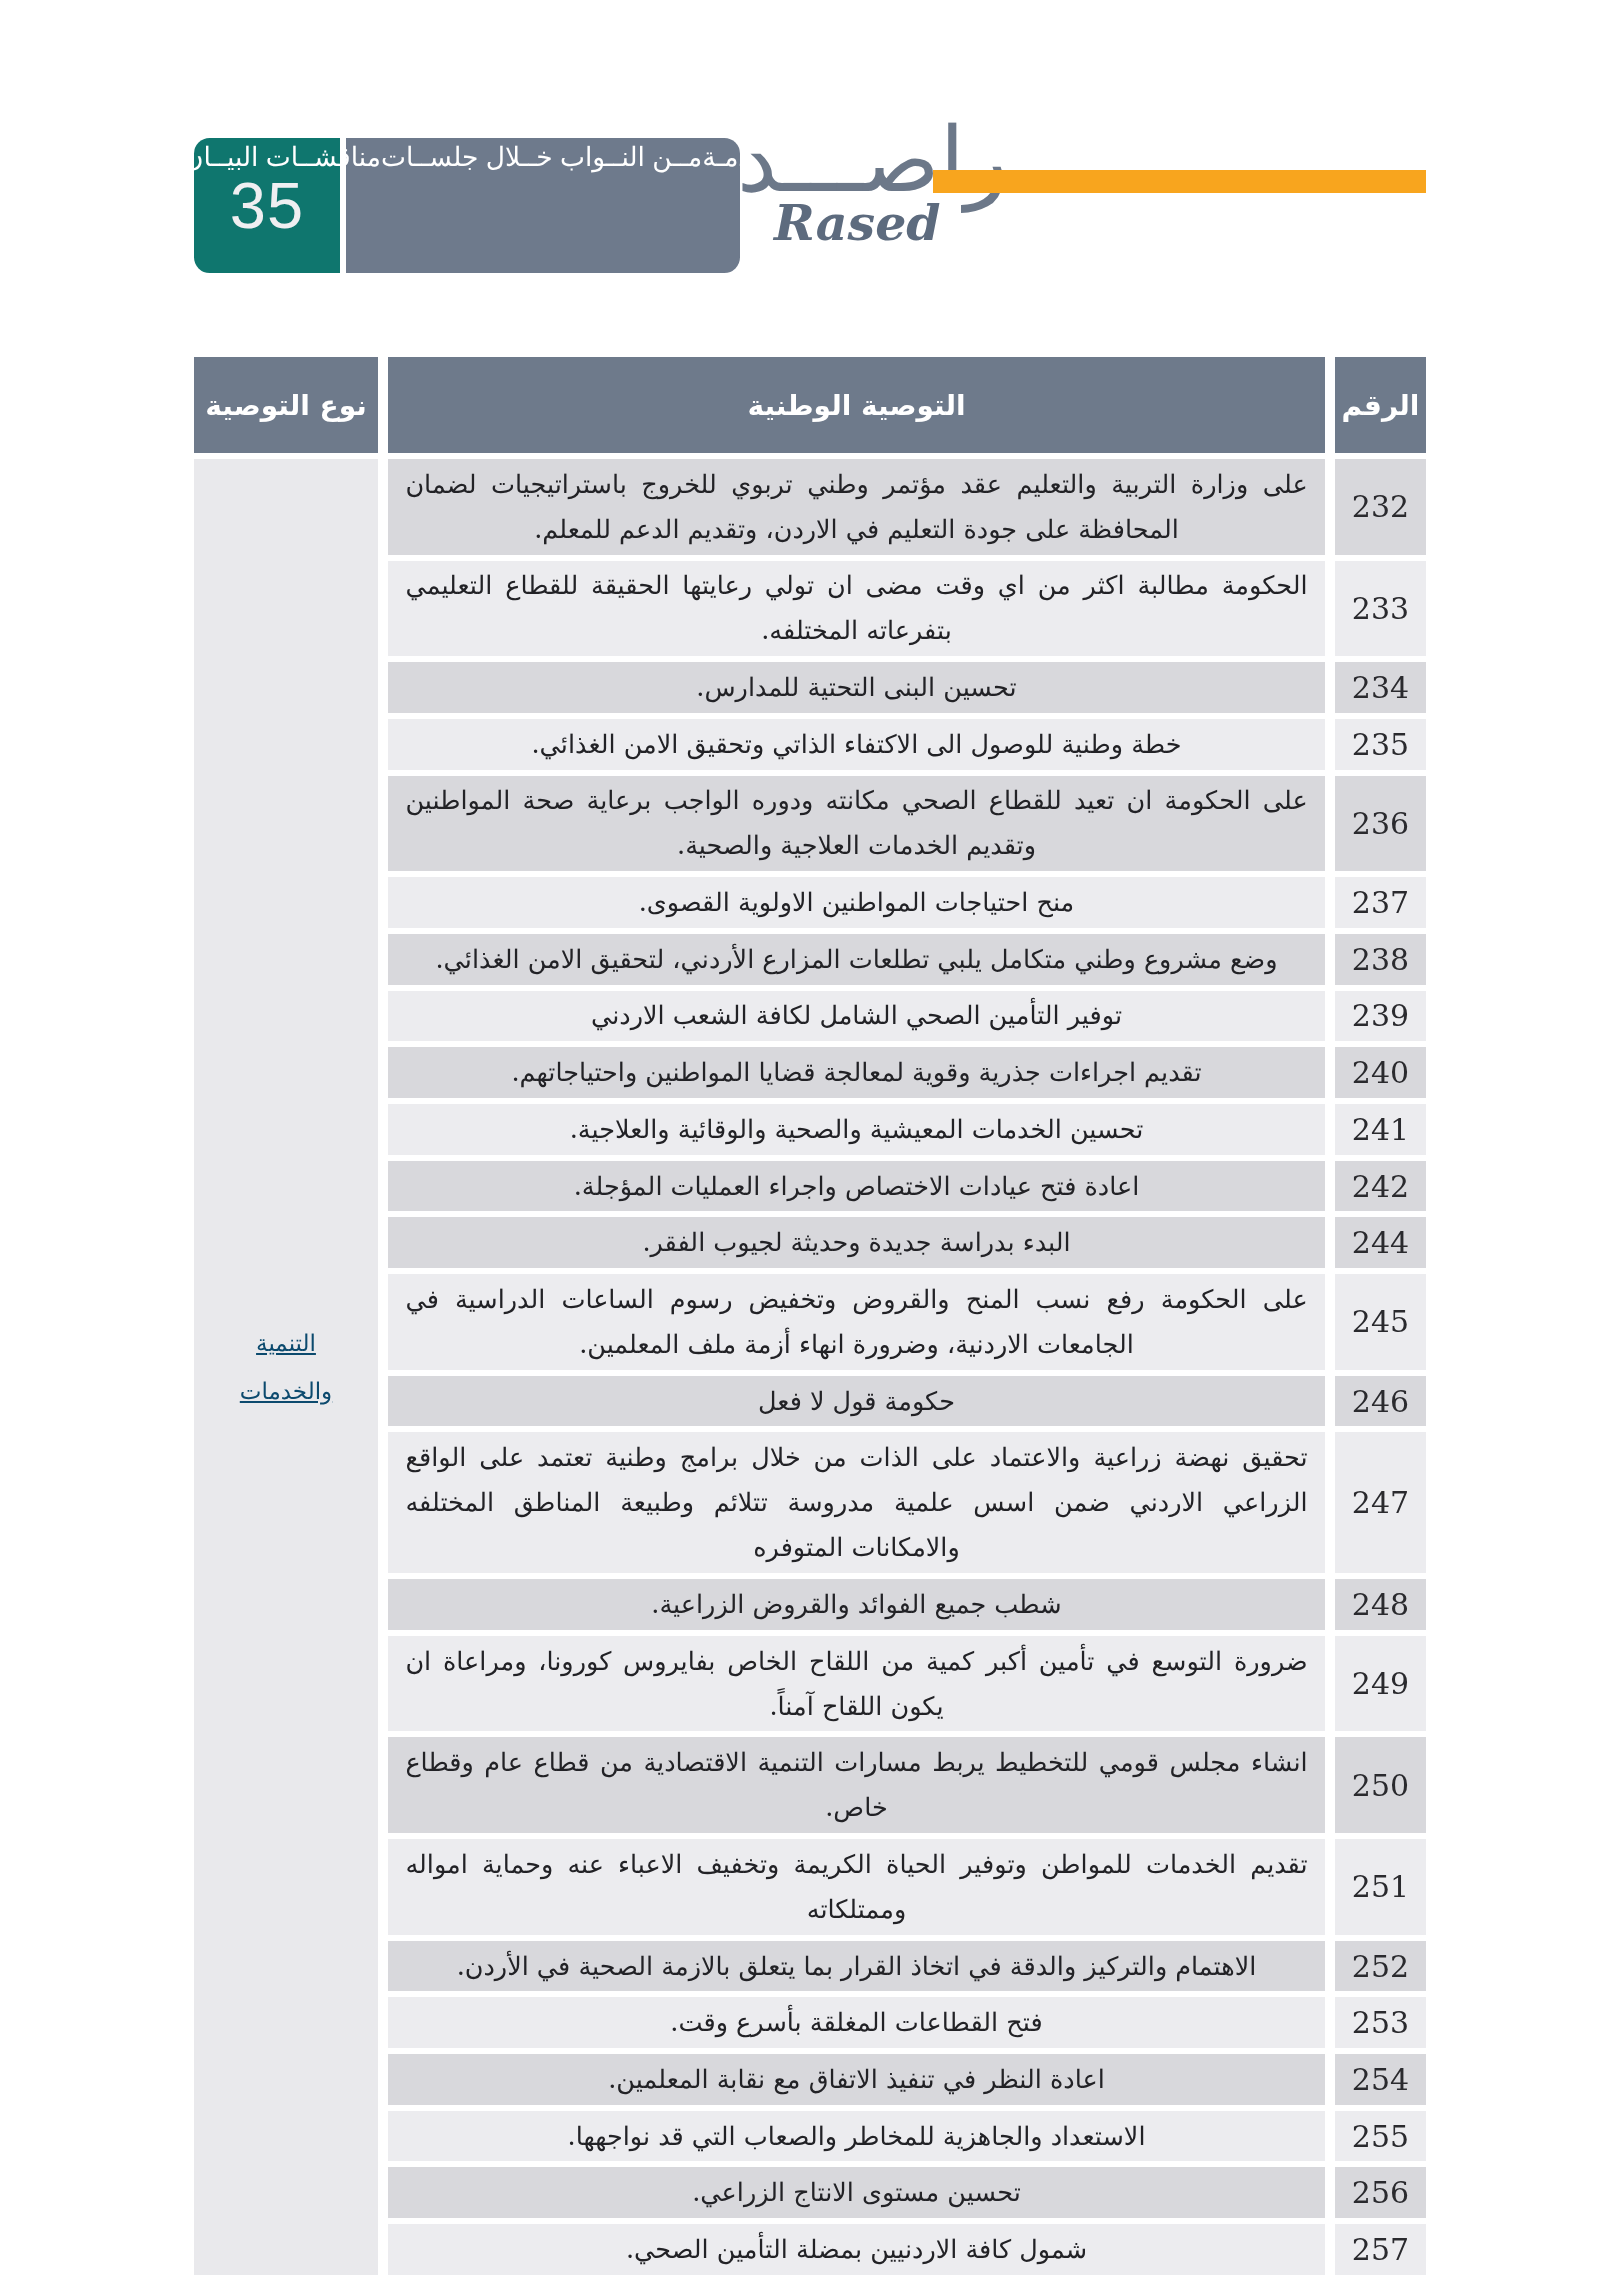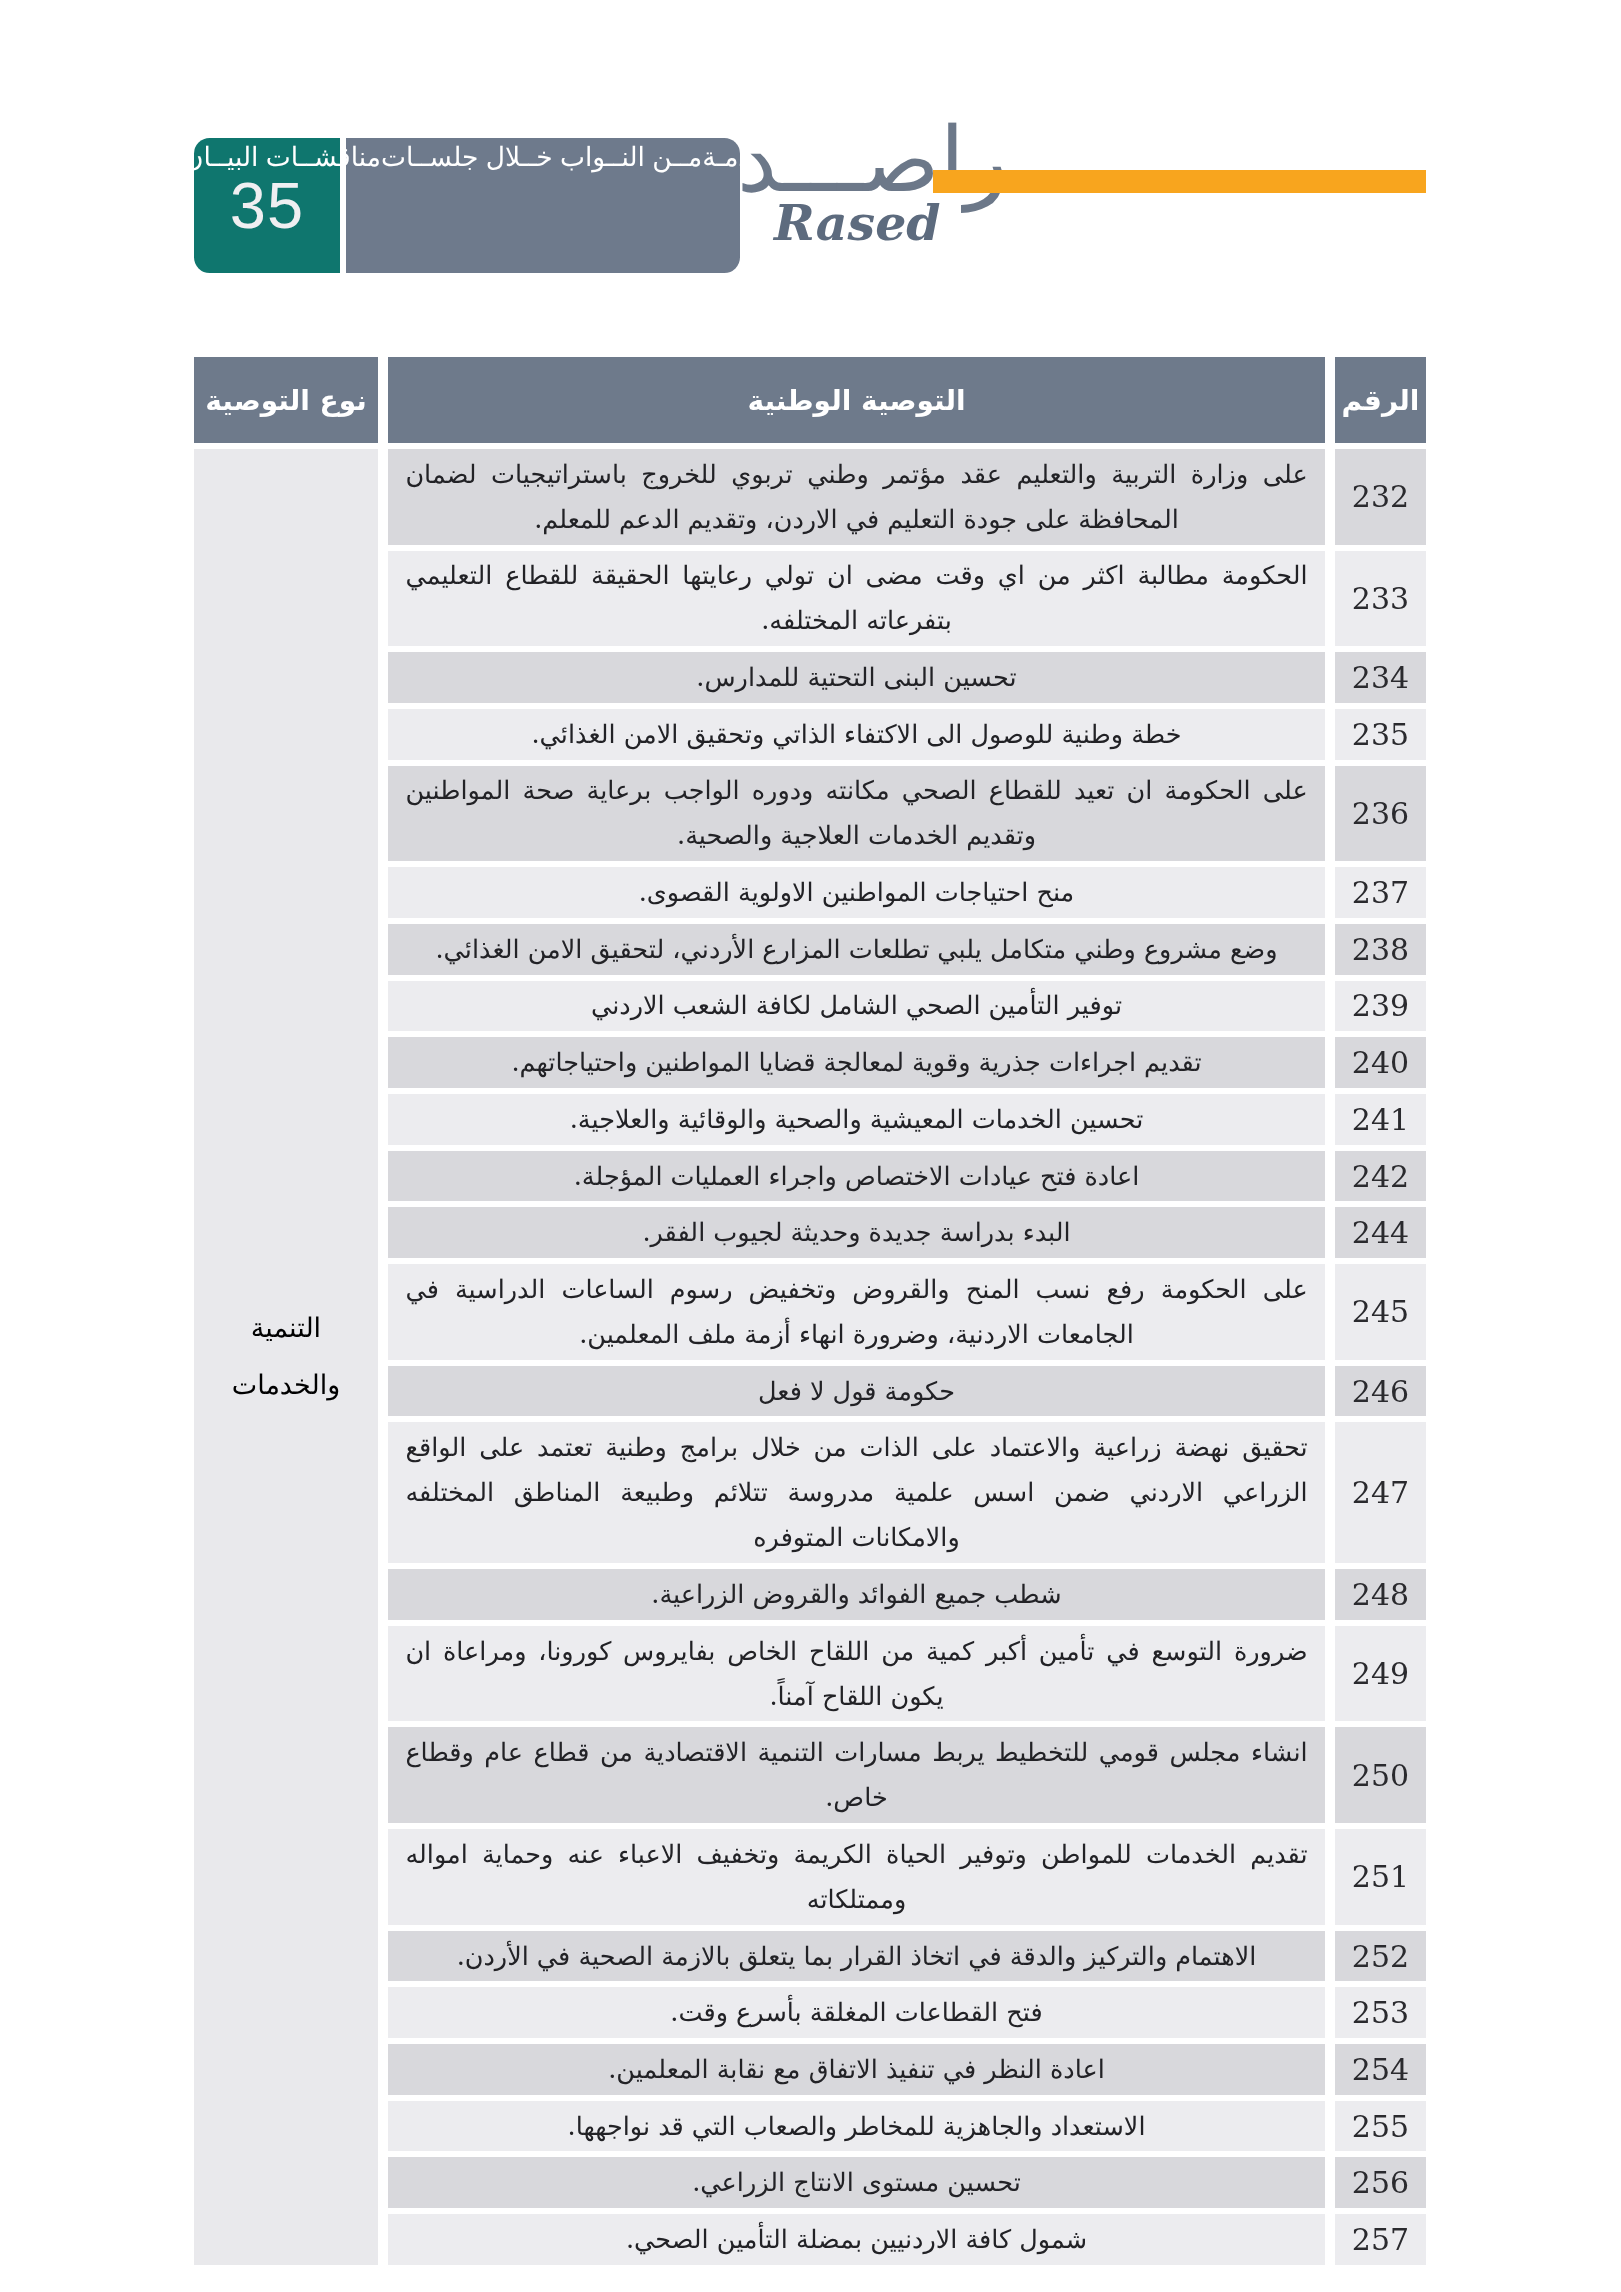--- a/index.html
+++ b/index.html
@@ -41,39 +41,40 @@
     font-size:49px;color:#5D6B7E;font-style:italic;
     font-family:"DejaVu Serif", serif;font-weight:bold;
   }
   .accent-bar{
     position:absolute;left:933px;top:170px;width:493px;height:22.5px;
   }
   
   .rec-table{
     position:absolute;left:194px;top:357px;width:1232px;
   }
-  .thead{display:flex;gap:9.8px;height:86px;margin-bottom:5.9px;}
+  .thead{display:flex;gap:9.8px;height:96px;margin-bottom:5.9px;}
   .th{
     background:#6E7A8B;color:#ffffff;
     display:flex;align-items:center;justify-content:center;
     font-size:28px;font-weight:bold;direction:rtl;
     font-family:"DejaVu Sans", sans-serif;
   }
   .th-type{width:184px;}
   .th-rec{flex:1;}
   .th-num{width:91px;}
   .tbody{display:flex;gap:9.8px;align-items:stretch;}
   .type-cell{
     width:184px;background:#E9E9EC;
     display:flex;align-items:center;justify-content:center;
   }
   .type-label{
-    font-size:27px;line-height:2.1;color:#000000;text-align:center;
+    font-size:23px;line-height:2.1;color:#0c4a6e;text-align:center;
     width:127px;direction:rtl;
     font-family:"DejaVu Serif", serif;
+    text-decoration:underline;
   }
   .rows{flex:1;display:flex;flex-direction:column;gap:5.9px;}
   .row{display:flex;gap:9.8px;min-height:50px;border-radius:10px;}
   .cell-rec{
     flex:1;display:flex;align-items:center;justify-content:center;
     direction:rtl;padding:2.9px 17.6px;box-sizing:border-box;
     font-size:25.5px;line-height:45px;color:#222226;
     font-family:"DejaVu Serif", serif;
     text-align:justify;text-align-last:center;
   }

